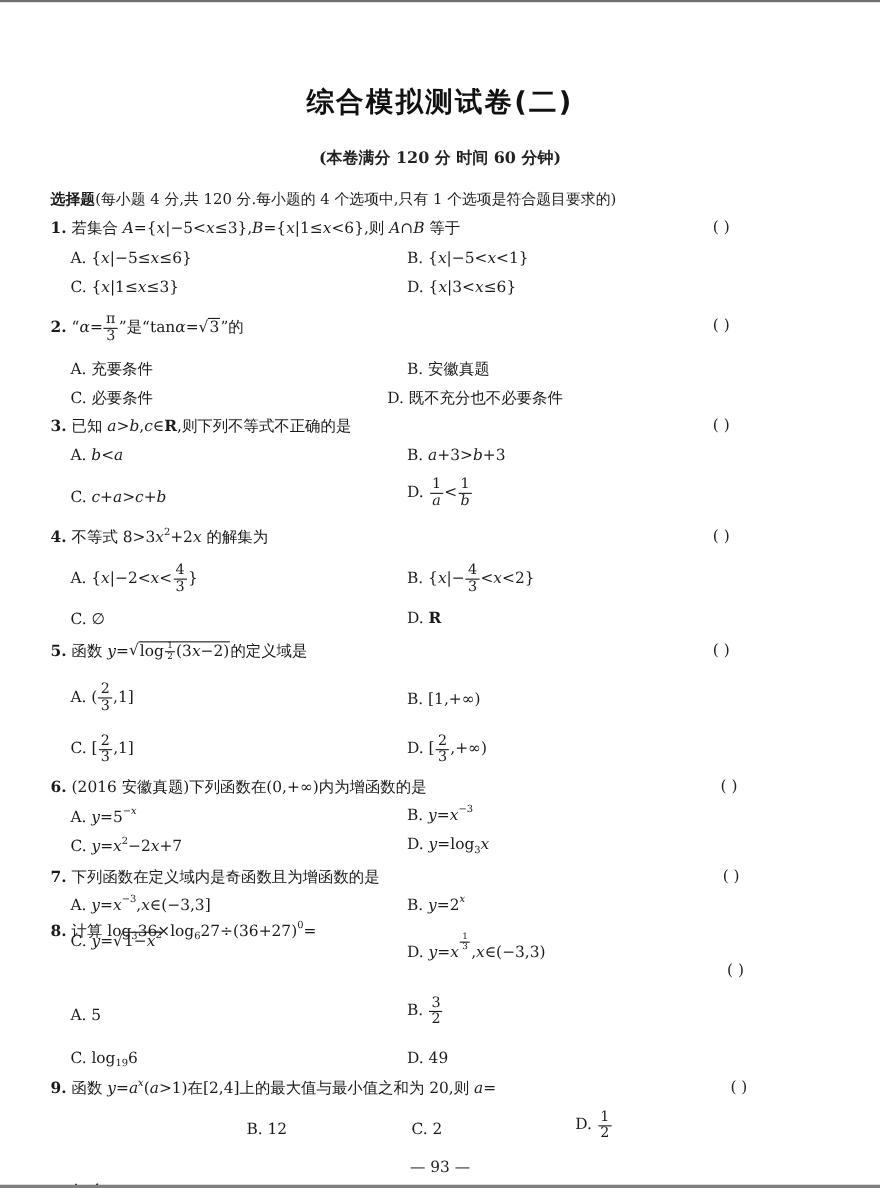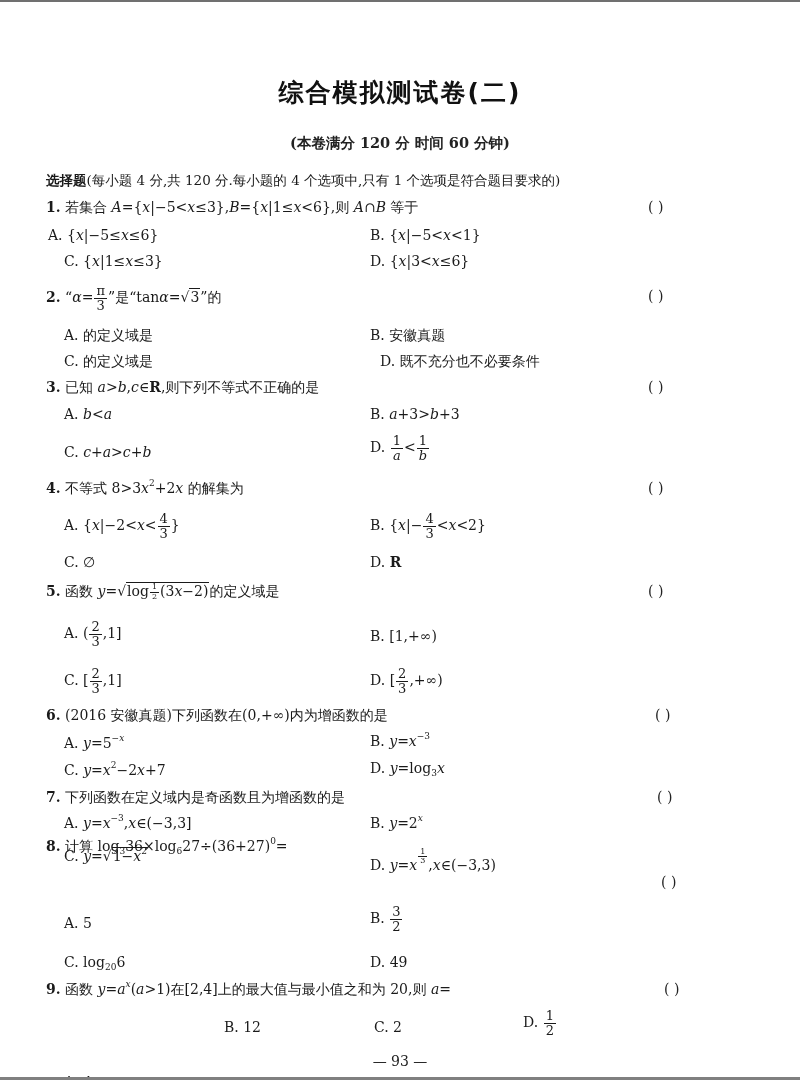--- a/index.html
+++ b/index.html
@@ -63,34 +63,34 @@
 <div class="title">综合模拟测试卷(二)</div>
 <div class="subtitle">(本卷满分 120 分   时间 60 分钟)</div>
 
 <div class="section-header"><b>选择题</b><span>(每小题 4 分,共 120 分.每小题的 4 个选项中,只有 1 个选项是符合题目要求的)</span></div>
 
 <div class="q" style="top:199px">
   <span class="num">1.</span>
   <span>若集合 <i class="m">A</i>={<i class="m">x</i>|−5&lt;<i class="m">x</i>≤3},<i class="m">B</i>={<i class="m">x</i>|1≤<i class="m">x</i>&lt;6},则 <i class="m">A</i>∩<i class="m">B</i> 等于</span>
 </div>
 <div class="paren" style="left:648px;top:199px">(      )</div>
-<div class="opt" style="left:48px;top:227px">A. {<i class="m">x</i>|−5≤<i class="m">x</i>≤6}</div>
+<div class="opt" style="left:64px;top:227px">A. {<i class="m">x</i>|−5≤<i class="m">x</i>≤6}</div>
 <div class="opt" style="left:370px;top:227px">B. {<i class="m">x</i>|−5&lt;<i class="m">x</i>&lt;1}</div>
 <div class="opt" style="left:64px;top:253px">C. {<i class="m">x</i>|1≤<i class="m">x</i>≤3}</div>
 <div class="opt" style="left:370px;top:253px">D. {<i class="m">x</i>|3&lt;<i class="m">x</i>≤6}</div>
 
 <div class="q" style="top:284px">
   <span class="num">2.</span>
   <span>“<i class="m">α</i>=<span class="frac"><span class="n">π</span><span class="d">3</span></span>”是“tan<i class="m">α</i>=<span class="sqrt">√<span class="rad">3</span></span>”的</span>
 </div>
 <div class="paren" style="left:648px;top:288px">(      )</div>
-<div class="opt" style="left:64px;top:327px">A. 的定义域是</div>
+<div class="opt" style="left:64px;top:327px">A. 充要条件</div>
 <div class="opt" style="left:370px;top:327px">B. 安徽真题</div>
-<div class="opt" style="left:64px;top:353px">C. 的定义域是</div>
-<div class="opt" style="left:380px;top:353px">D. 既不充分也不必要条件</div>
+<div class="opt" style="left:64px;top:353px">C. 必要条件</div>
+<div class="opt" style="left:352px;top:353px">D. 既不充分也不必要条件</div>
 
 <div class="q" style="top:379px">
   <span class="num">3.</span>
   <span>已知 <i class="m">a</i>&gt;<i class="m">b</i>,<i class="m">c</i>∈<b class="R">R</b>,则下列不等式不正确的是</span>
 </div>
 <div class="paren" style="left:648px;top:379px">(      )</div>
 <div class="opt" style="left:64px;top:406px">A. <i class="m">b</i>&lt;<i class="m">a</i></div>
 <div class="opt" style="left:370px;top:406px">B. <i class="m">a</i>+3&gt;<i class="m">b</i>+3</div>
 <div class="opt" style="left:64px;top:444px">C. <i class="m">c</i>+<i class="m">a</i>&gt;<i class="m">c</i>+<i class="m">b</i></div>
 <div class="opt" style="left:370px;top:434px">D. <span class="frac"><span class="n">1</span><span class="d"><i class="m">a</i></span></span>&lt;<span class="frac"><span class="n">1</span><span class="d"><i class="m">b</i></span></span></div>
@@ -135,21 +135,21 @@
 <div class="opt" style="left:64px;top:848px">C. <i class="m">y</i>=<span class="sqrt">√<span class="rad">1−<i class="m">x</i><sup>2</sup></span></span></div>
 <div class="opt" style="left:370px;top:848px">D. <i class="m">y</i>=<i class="m">x</i><sup><span class="frac small" style="vertical-align:0"><span class="n">1</span><span class="d">3</span></span></sup>,<i class="m">x</i>∈(−3,3)</div>
 
 <div class="q" style="top:838px">
   <span class="num">8.</span>
   <span>计算 log<sub>3</sub>36×log<sub>6</sub>27÷(36+27)<sup>0</sup>=</span>
 </div>
 <div class="paren" style="left:661px;top:874px">(      )</div>
 <div class="opt" style="left:64px;top:915px">A. 5</div>
 <div class="opt" style="left:370px;top:905px">B. <span class="frac"><span class="n">3</span><span class="d">2</span></span></div>
-<div class="opt" style="left:64px;top:954px">C. log<sub>20</sub>6</div>
+<div class="opt" style="left:64px;top:954px">C. log<sub>19</sub>6</div>
 <div class="opt" style="left:370px;top:954px">D. 49</div>
 
 <div class="q" style="top:981px">
   <span class="num">9.</span>
   <span>函数 <i class="m">y</i>=<i class="m">a</i><sup><i class="m">x</i></sup>(<i class="m">a</i>&gt;1)在[2,4]上的最大值与最小值之和为 20,则 <i class="m">a</i>=</span>
 </div>
 <div class="paren" style="left:664px;top:981px">(      )</div>
 <div class="opt" style="left:64px;top:1074px">A. 4</div>
 <div class="opt" style="left:224px;top:1019px">B. 12</div>
 <div class="opt" style="left:374px;top:1019px">C. 2</div>

